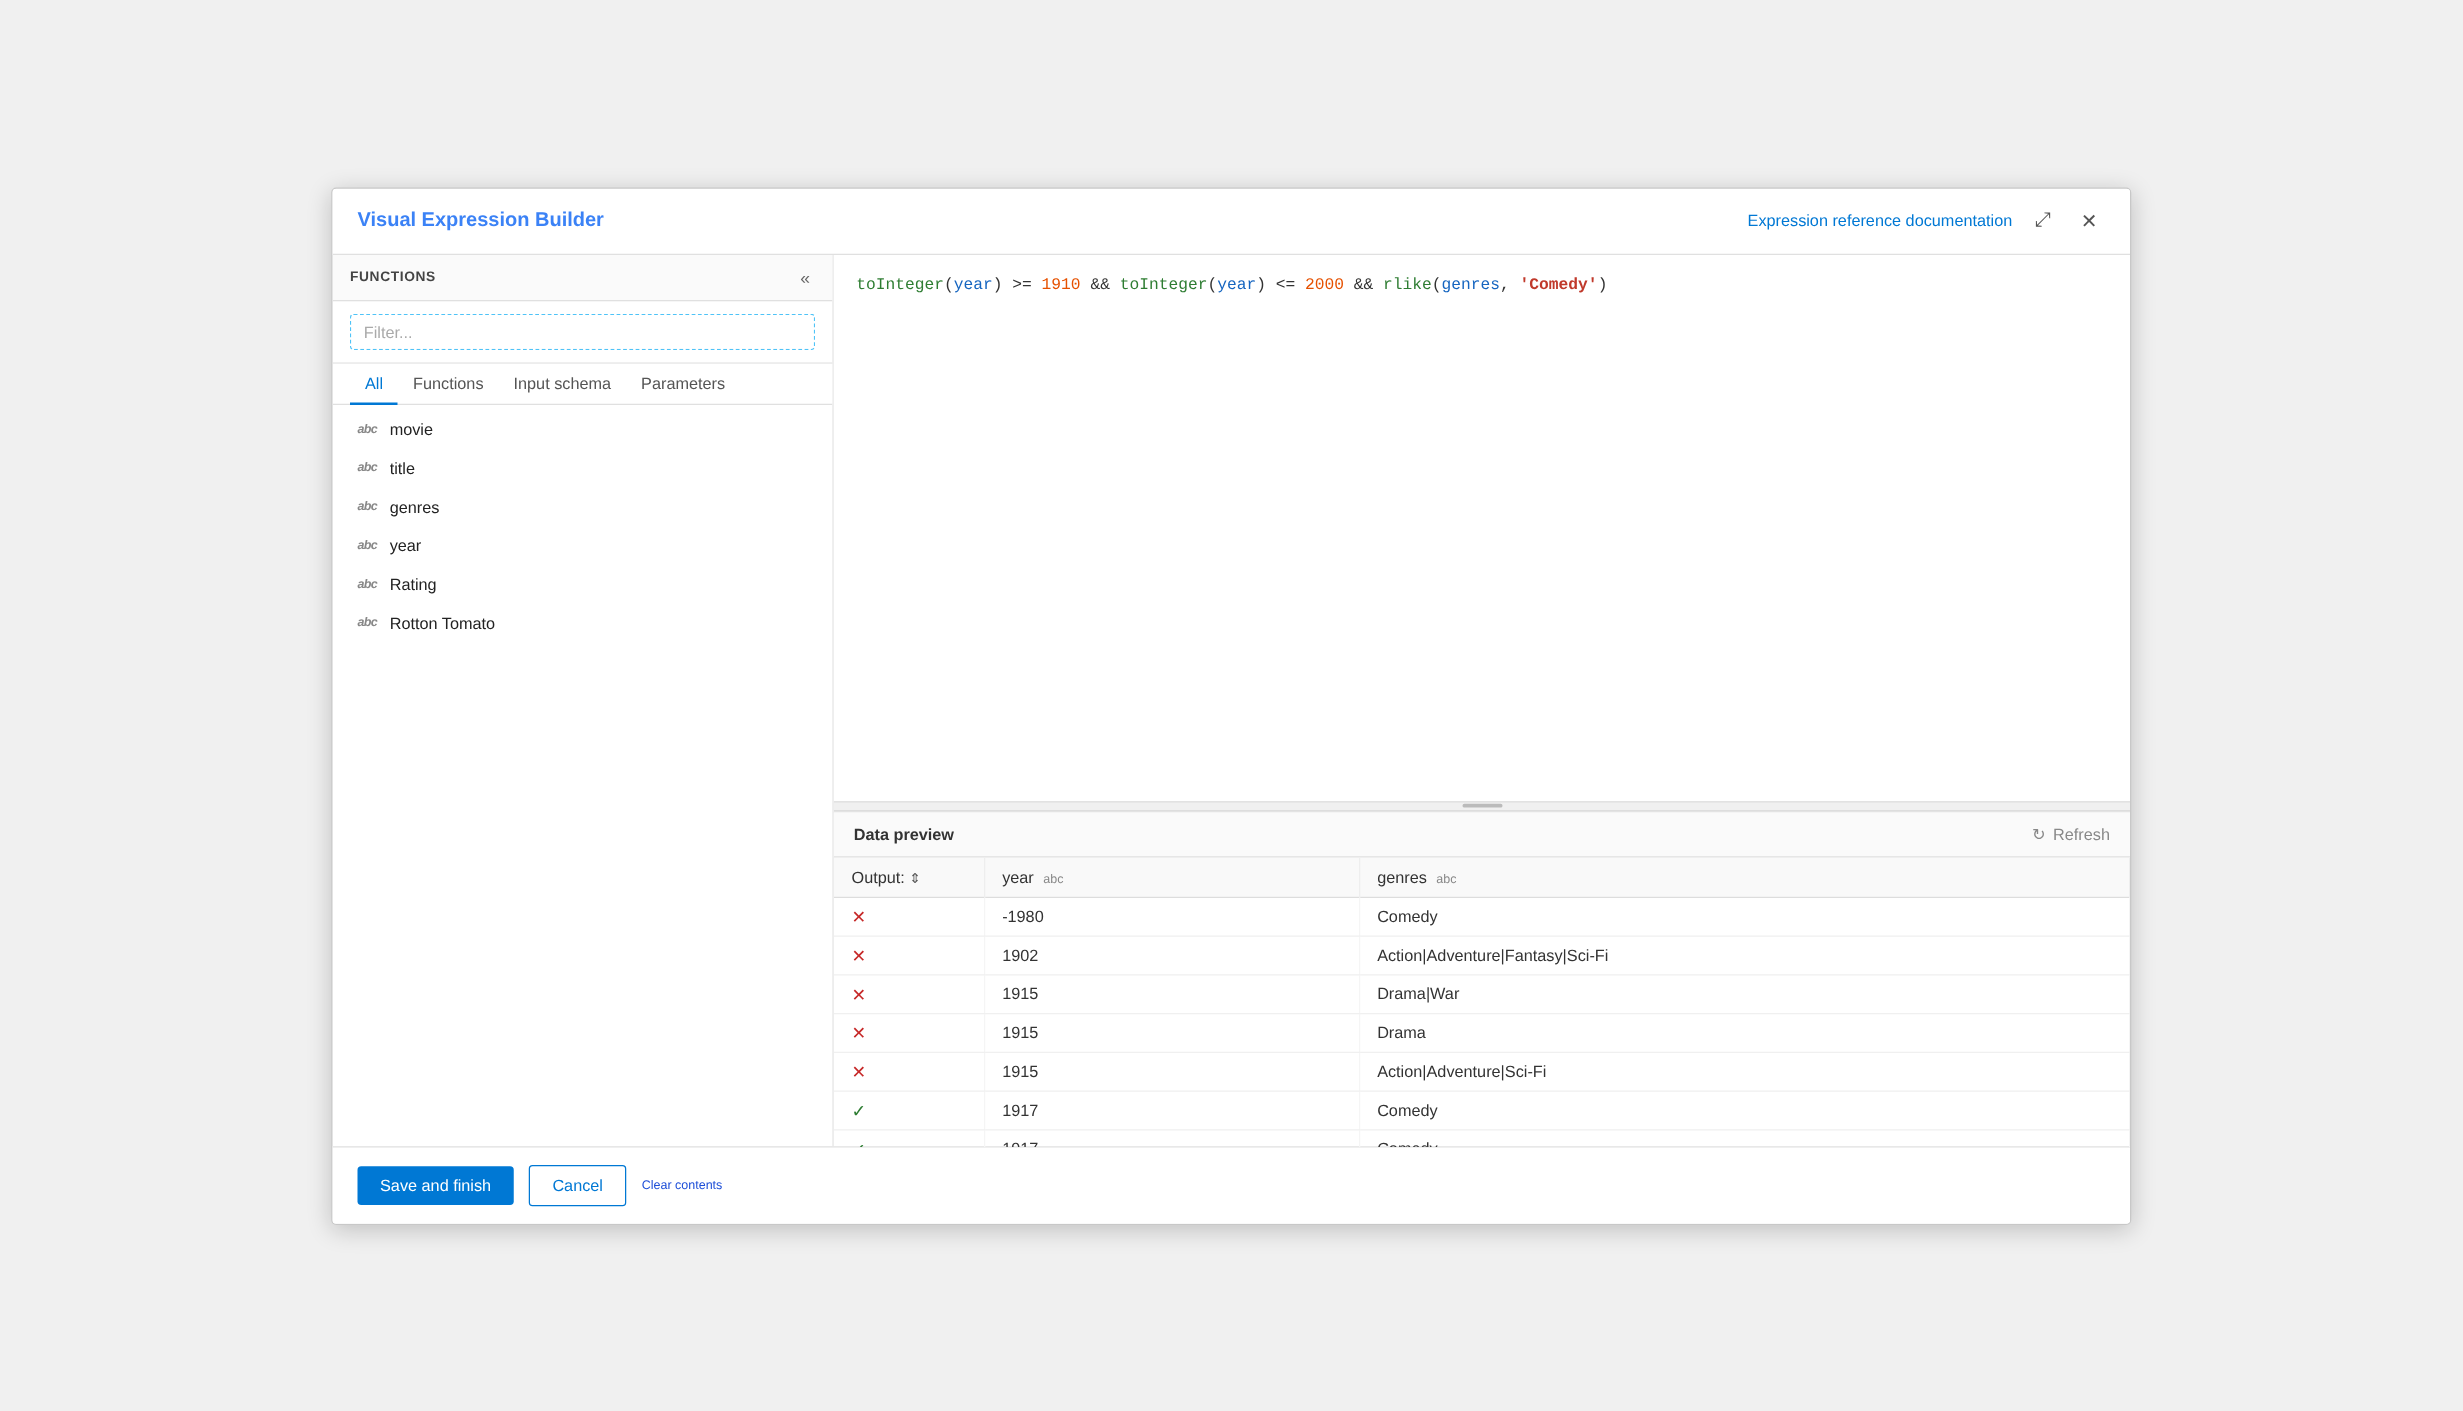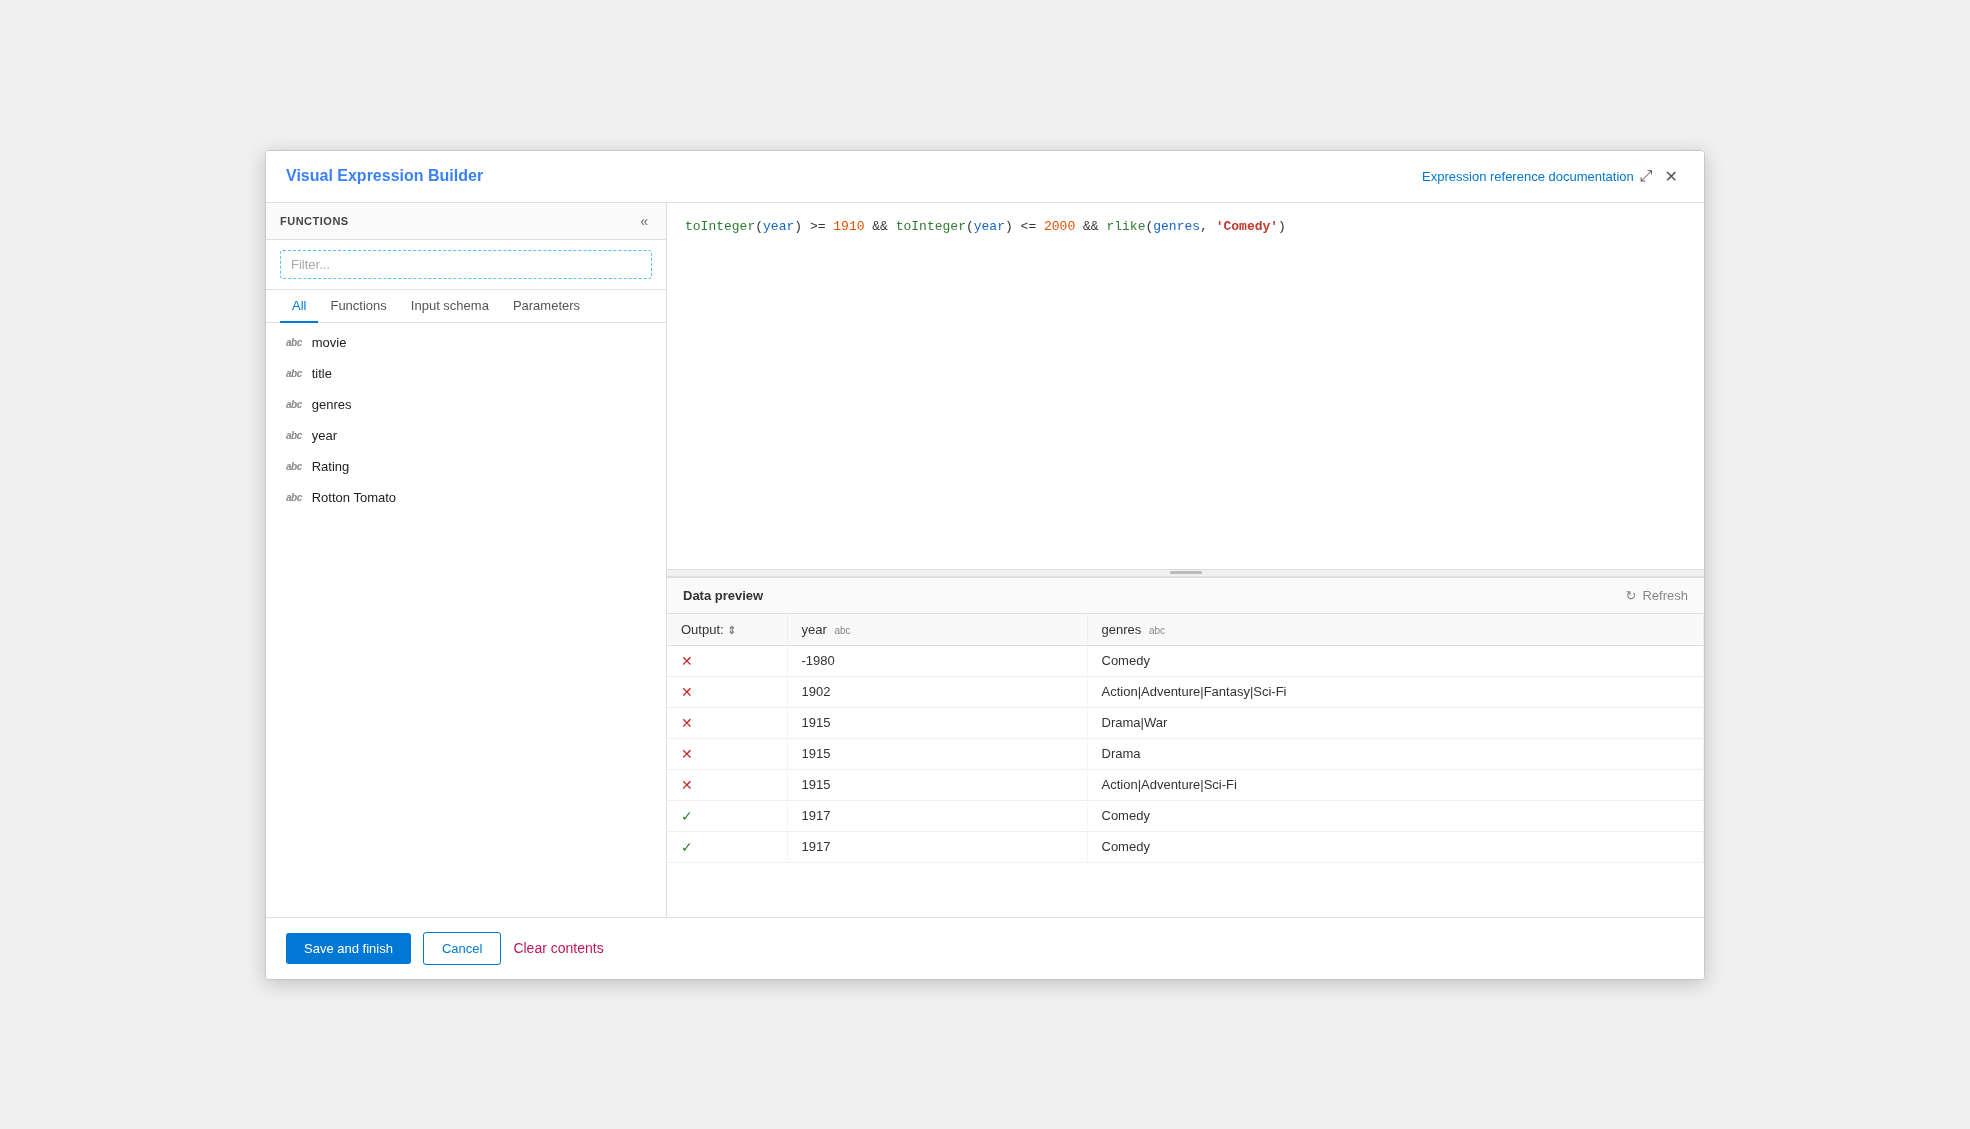--- a/index.html
+++ b/index.html
@@ -33,20 +33,21 @@
       background: #fff;
     }
     .modal-title {
       font-size: 16px;
       font-weight: 600;
       color: #3b82f6;
     }
     .header-right {
       display: flex;
       align-items: center;
+      gap: 12px;
     }
     .doc-link {
       color: #0078d4;
       text-decoration: none;
       font-size: 13px;
       cursor: pointer;
     }
     .icon-btn {
       background: none;
       border: none;
@@ -195,21 +196,21 @@
     }
     .divider-dot {
       width: 32px;
       height: 3px;
       background: #bbb;
       border-radius: 2px;
     }
 
     
     .data-preview {
-      height: 340px;
+      height: 268px;
       display: flex;
       flex-direction: column;
       border-top: 1px solid #ddd;
     }
     .preview-header {
       display: flex;
       align-items: center;
       justify-content: space-between;
       padding: 10px 16px;
       background: #fafafa;
@@ -296,22 +297,22 @@
       border: 1px solid #0078d4;
       border-radius: 3px;
       padding: 8px 18px;
       font-size: 13px;
       cursor: pointer;
       font-weight: 500;
     }
     .btn-link {
       background: none;
       border: none;
-      color: #be185d;
-      font-size: 14px;
+      color: #1d4ed8;
+      font-size: 10px;
       cursor: pointer;
       text-decoration: none;
       text-align: center;
     }
 
     
     .schema-list::-webkit-scrollbar,
     .preview-table-wrap::-webkit-scrollbar { width: 6px; height: 6px; }
     .schema-list::-webkit-scrollbar-thumb,
     .preview-table-wrap::-webkit-scrollbar-thumb { background: #ccc; border-radius: 3px; }

